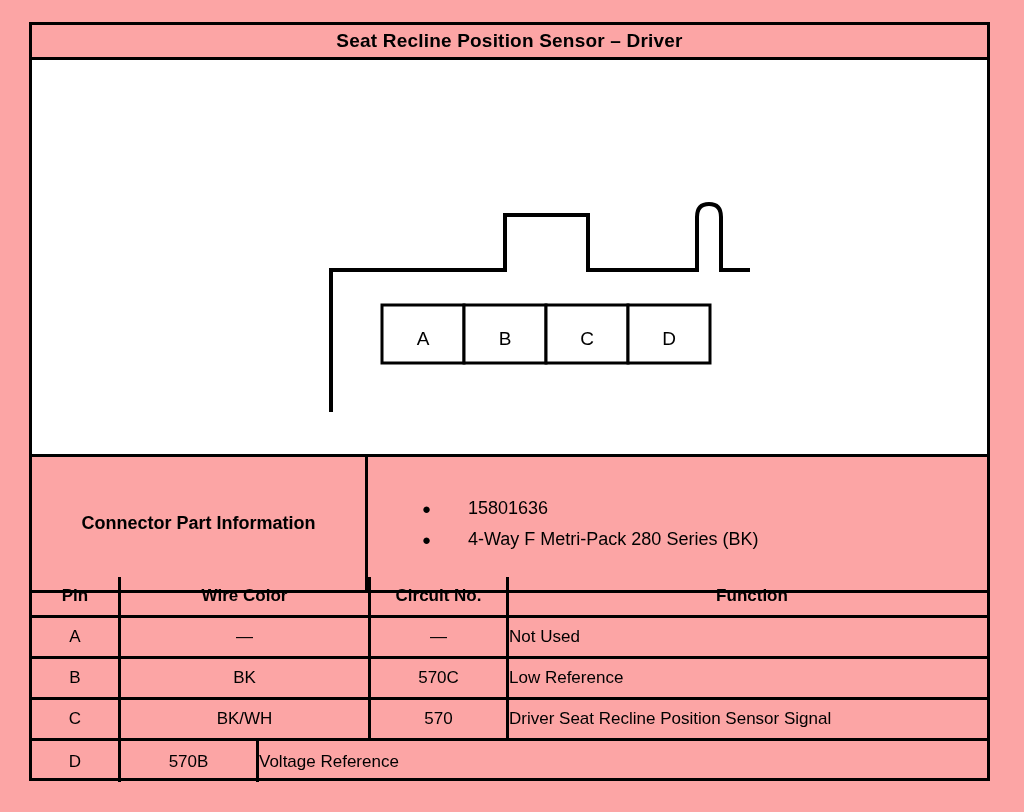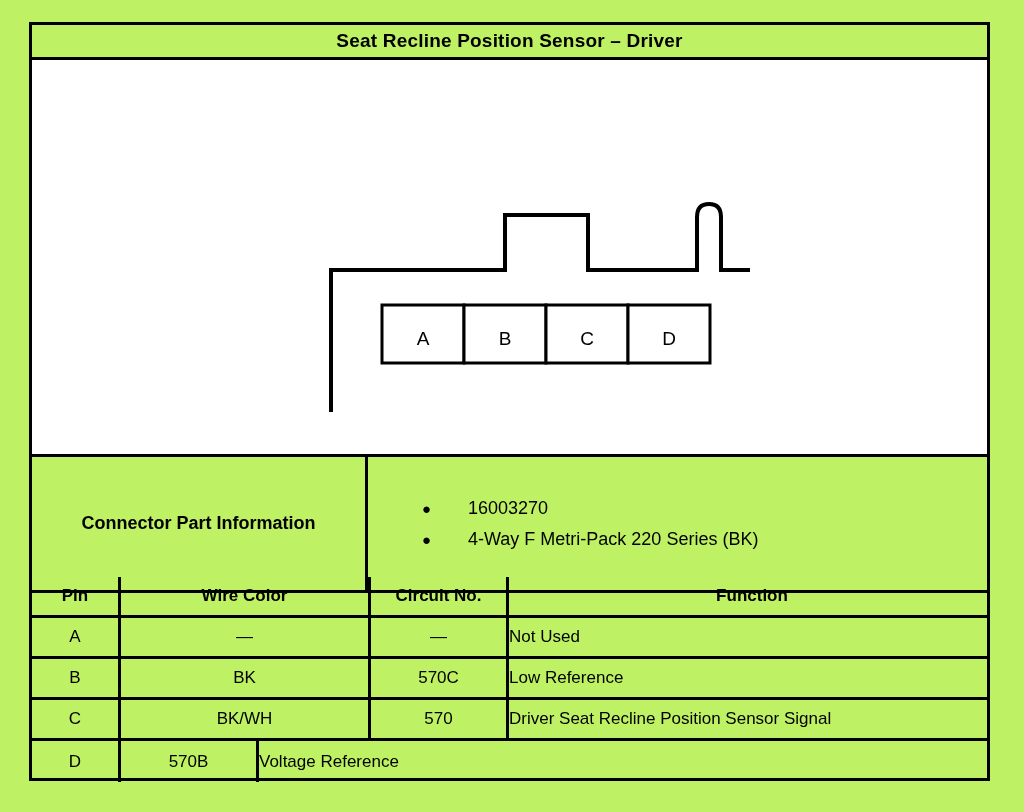--- a/index.html
+++ b/index.html
@@ -15,21 +15,21 @@
     color: #000000;
     overflow: hidden;
   }
 
   #page {
     position: absolute;
     left: 0;
     top: 0;
     width: 1024px;
     height: 812px;
-    background: #bef264;
+    background: #fca5a5;
   }
 
   
   .frame {
     position: absolute;
     left: 29px;
     top: 22px;
     width: 961px;
     height: 759px;
     box-sizing: border-box;
@@ -201,25 +201,25 @@
         <rect x="338" y="123" width="82" height="58" fill="#ffffff" stroke="#000000" stroke-width="3"></rect>
         <text x="379" y="158" text-anchor="middle" dominant-baseline="middle" font-family="Liberation Sans, sans-serif" font-size="19" fill="#000">D</text>
       </svg>
     </div>
 
     <div class="part-info">
       <div class="part-info-label">Connector Part Information</div>
       <div class="part-info-body">
         <div class="bullet-row">
           <span class="bullet-dot">●</span>
-          <span class="bullet-text">16003270</span>
+          <span class="bullet-text">15801636</span>
         </div>
         <div class="bullet-row">
           <span class="bullet-dot">●</span>
-          <span class="bullet-text">4-Way F Metri-Pack 220 Series (BK)</span>
+          <span class="bullet-text">4-Way F Metri-Pack 280 Series (BK)</span>
         </div>
       </div>
     </div>
 
     <div class="pin-table">
 
       <div class="pin-row header">
         <div class="cell c-pin">Pin</div>
         <div class="cell c-color">Wire Color</div>
         <div class="cell c-circuit">Circuit No.</div>

